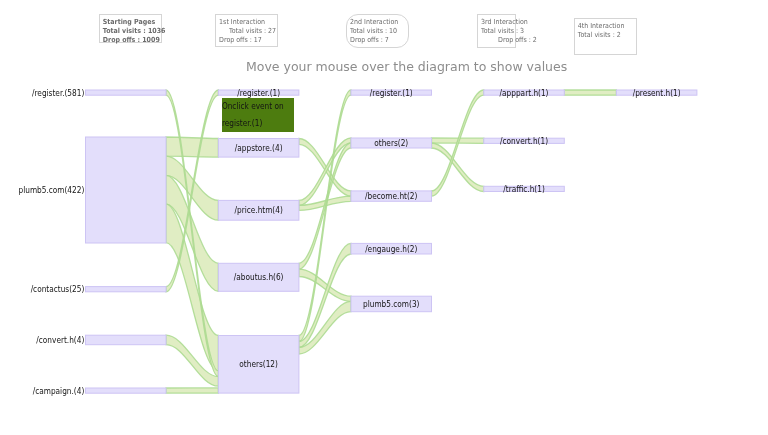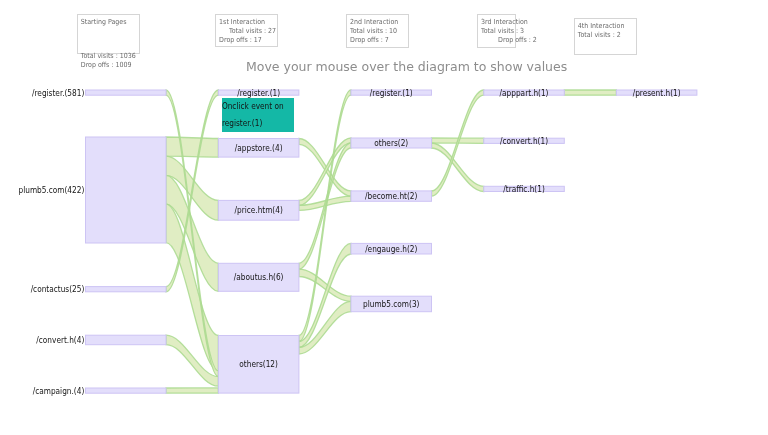--- a/index.html
+++ b/index.html
@@ -12,21 +12,21 @@
   .hdr-line{font-family:"DejaVu Sans Condensed","DejaVu Sans",sans-serif;font-size:7px;color:#777;
             line-height:8.7px;white-space:nowrap;}
 
   .hint{position:absolute;font-family:"DejaVu Sans",sans-serif;font-size:12.5px;
         color:#8d8d8d;white-space:nowrap;}
 
   #sankey{position:absolute;left:0;top:0;width:768px;height:435px;}
   .nlabel{font-family:"DejaVu Sans Condensed","DejaVu Sans",sans-serif;
           font-size:8.2px;fill:#141414;}
   .ovl{font-family:"DejaVu Sans Condensed","DejaVu Sans",sans-serif;font-size:8.2px;
-       color:#141414;line-height:17px;background:#14b8a6;}
+       color:#141414;line-height:17px;background:#4d7c0f;}
 </style>
 </head>
 <body>
 
 <div id="stage">
   <svg id="sankey" viewBox="0 0 768 435" width="768" height="435">
       <g>
         <path d="M166,137C185.126,137 199.274,138.5 218.4,138.5L218.4,157.1C199.274,157.1 185.126,156.2 166,156.2Z" fill="#daeab9" stroke="#a9d98e" stroke-width="1.3" fill-opacity="0.85" stroke-opacity="0.85"></path>
         <path d="M166,156.2C185.126,156.2 199.274,200.4 218.4,200.4L218.4,220.20000000000002C199.274,220.20000000000002 185.126,175.39999999999998 166,175.39999999999998Z" fill="#daeab9" stroke="#a9d98e" stroke-width="1.3" fill-opacity="0.85" stroke-opacity="0.85"></path>
         <path d="M166,175.4C185.126,175.4 199.274,263.3 218.4,263.3L218.4,291.3C199.274,291.3 185.126,204.20000000000002 166,204.20000000000002Z" fill="#daeab9" stroke="#a9d98e" stroke-width="1.3" fill-opacity="0.85" stroke-opacity="0.85"></path>
@@ -86,31 +86,31 @@
         <text class="nlabel" fill="#1c1c1c" x="391.25" text-anchor="middle" y="199">/become.ht(2)</text>
         <text class="nlabel" fill="#1c1c1c" x="391.25" text-anchor="middle" y="251.60000000000002">/engauge.h(2)</text>
         <text class="nlabel" fill="#1c1c1c" x="391.25" text-anchor="middle" y="306.84999999999997">plumb5.com(3)</text>
         <text class="nlabel" fill="#1c1c1c" x="524.05" text-anchor="middle" y="95.5">/apppart.h(1)</text>
         <text class="nlabel" fill="#1c1c1c" x="524.05" text-anchor="middle" y="143.7">/convert.h(1)</text>
         <text class="nlabel" fill="#1c1c1c" x="524.05" text-anchor="middle" y="191.8">/traffic.h(1)</text>
         <text class="nlabel" fill="#1c1c1c" x="656.65" text-anchor="middle" y="95.5">/present.h(1)</text>
       </g>
     </svg>
   <div id="headers">
-      <div class="hdr-box" style="left: 77px; top: 14px; width: 62.7px; height: 40px; border-color: rgb(213, 213, 213);">
+      <div class="hdr-box" style="left: 99px; top: 14px; width: 62.7px; height: 29px; border-color: rgb(213, 213, 213); font-weight: bold;">
         <div class="hdr-line" style="color: rgb(107, 107, 107);">Starting Pages</div>
-        <div class="hdr-line" style="color: rgb(107, 107, 107); margin-top: 25px;">Total visits : 1036</div>
+        <div class="hdr-line" style="color: rgb(107, 107, 107);">Total visits : 1036</div>
         <div class="hdr-line" style="color: rgb(107, 107, 107);">Drop offs : 1009</div>
       </div>
       <div class="hdr-box" style="left: 215.3px; top: 14px; width: 62.7px; height: 33px; border-color: rgb(213, 213, 213);">
         <div class="hdr-line" style="color: rgb(107, 107, 107);">1st Interaction</div>
         <div class="hdr-line" style="color: rgb(107, 107, 107); margin-left: 10px;">Total visits : 27</div>
         <div class="hdr-line" style="color: rgb(107, 107, 107);">Drop offs : 17</div>
       </div>
-      <div class="hdr-box" style="left: 346.3px; top: 14px; width: 62.7px; height: 33.8px; border-color: rgb(213, 213, 213);">
+      <div class="hdr-box" style="left: 346.3px; top: 14px; width: 62.7px; height: 33.8px; border-color: rgb(213, 213, 213); border-radius: 12px;">
         <div class="hdr-line" style="color: rgb(107, 107, 107);">2nd Interaction</div>
         <div class="hdr-line" style="color: rgb(107, 107, 107);">Total visits : 10</div>
         <div class="hdr-line" style="color: rgb(107, 107, 107);">Drop offs : 7</div>
       </div>
       <div class="hdr-box" style="left: 477.3px; top: 14px; width: 39px; height: 33.8px; border-color: rgb(213, 213, 213);">
         <div class="hdr-line" style="color: rgb(107, 107, 107);">3rd Interaction</div>
         <div class="hdr-line" style="color: rgb(107, 107, 107);">Total visits : 3</div>
         <div class="hdr-line" style="color: rgb(107, 107, 107); padding-left: 17px;">Drop offs : 2</div>
       </div>
       <div class="hdr-box" style="left: 574px; top: 18px; width: 62.7px; height: 37px; border-color: rgb(213, 213, 213);">

